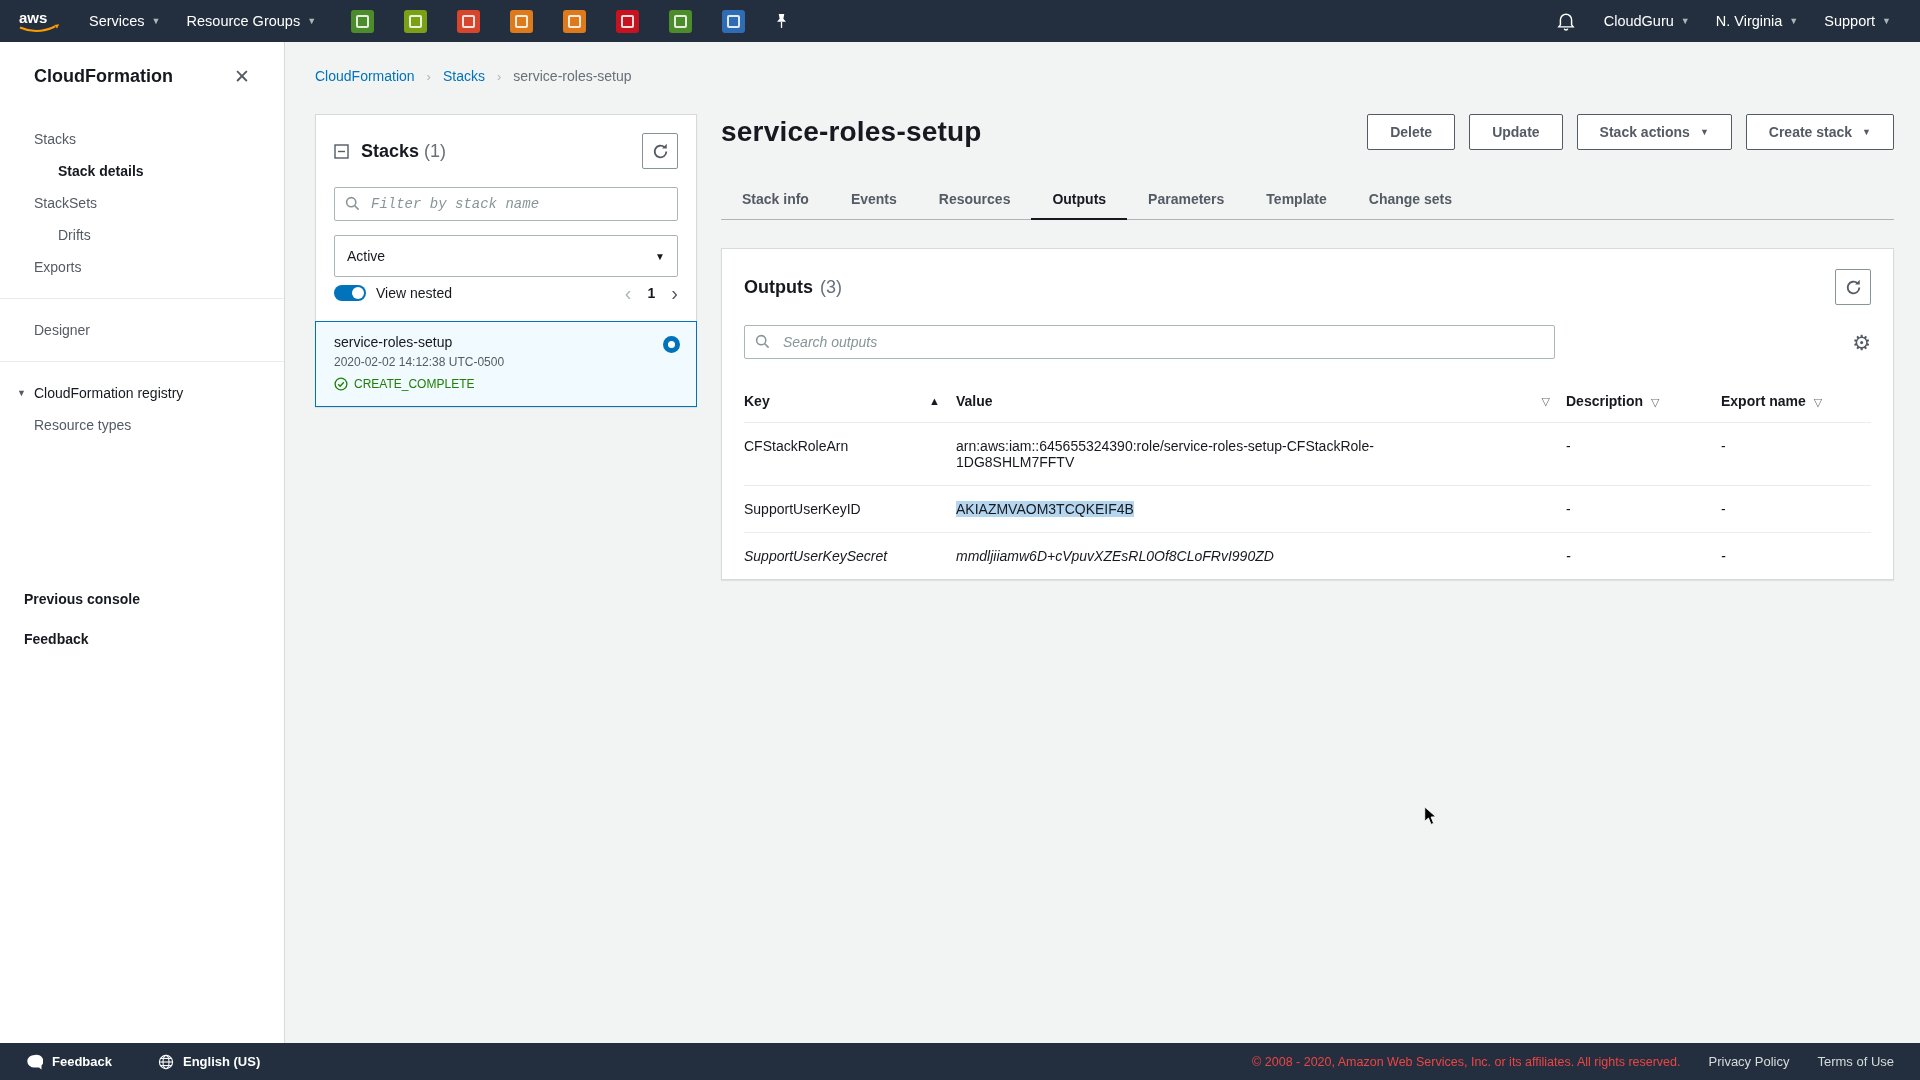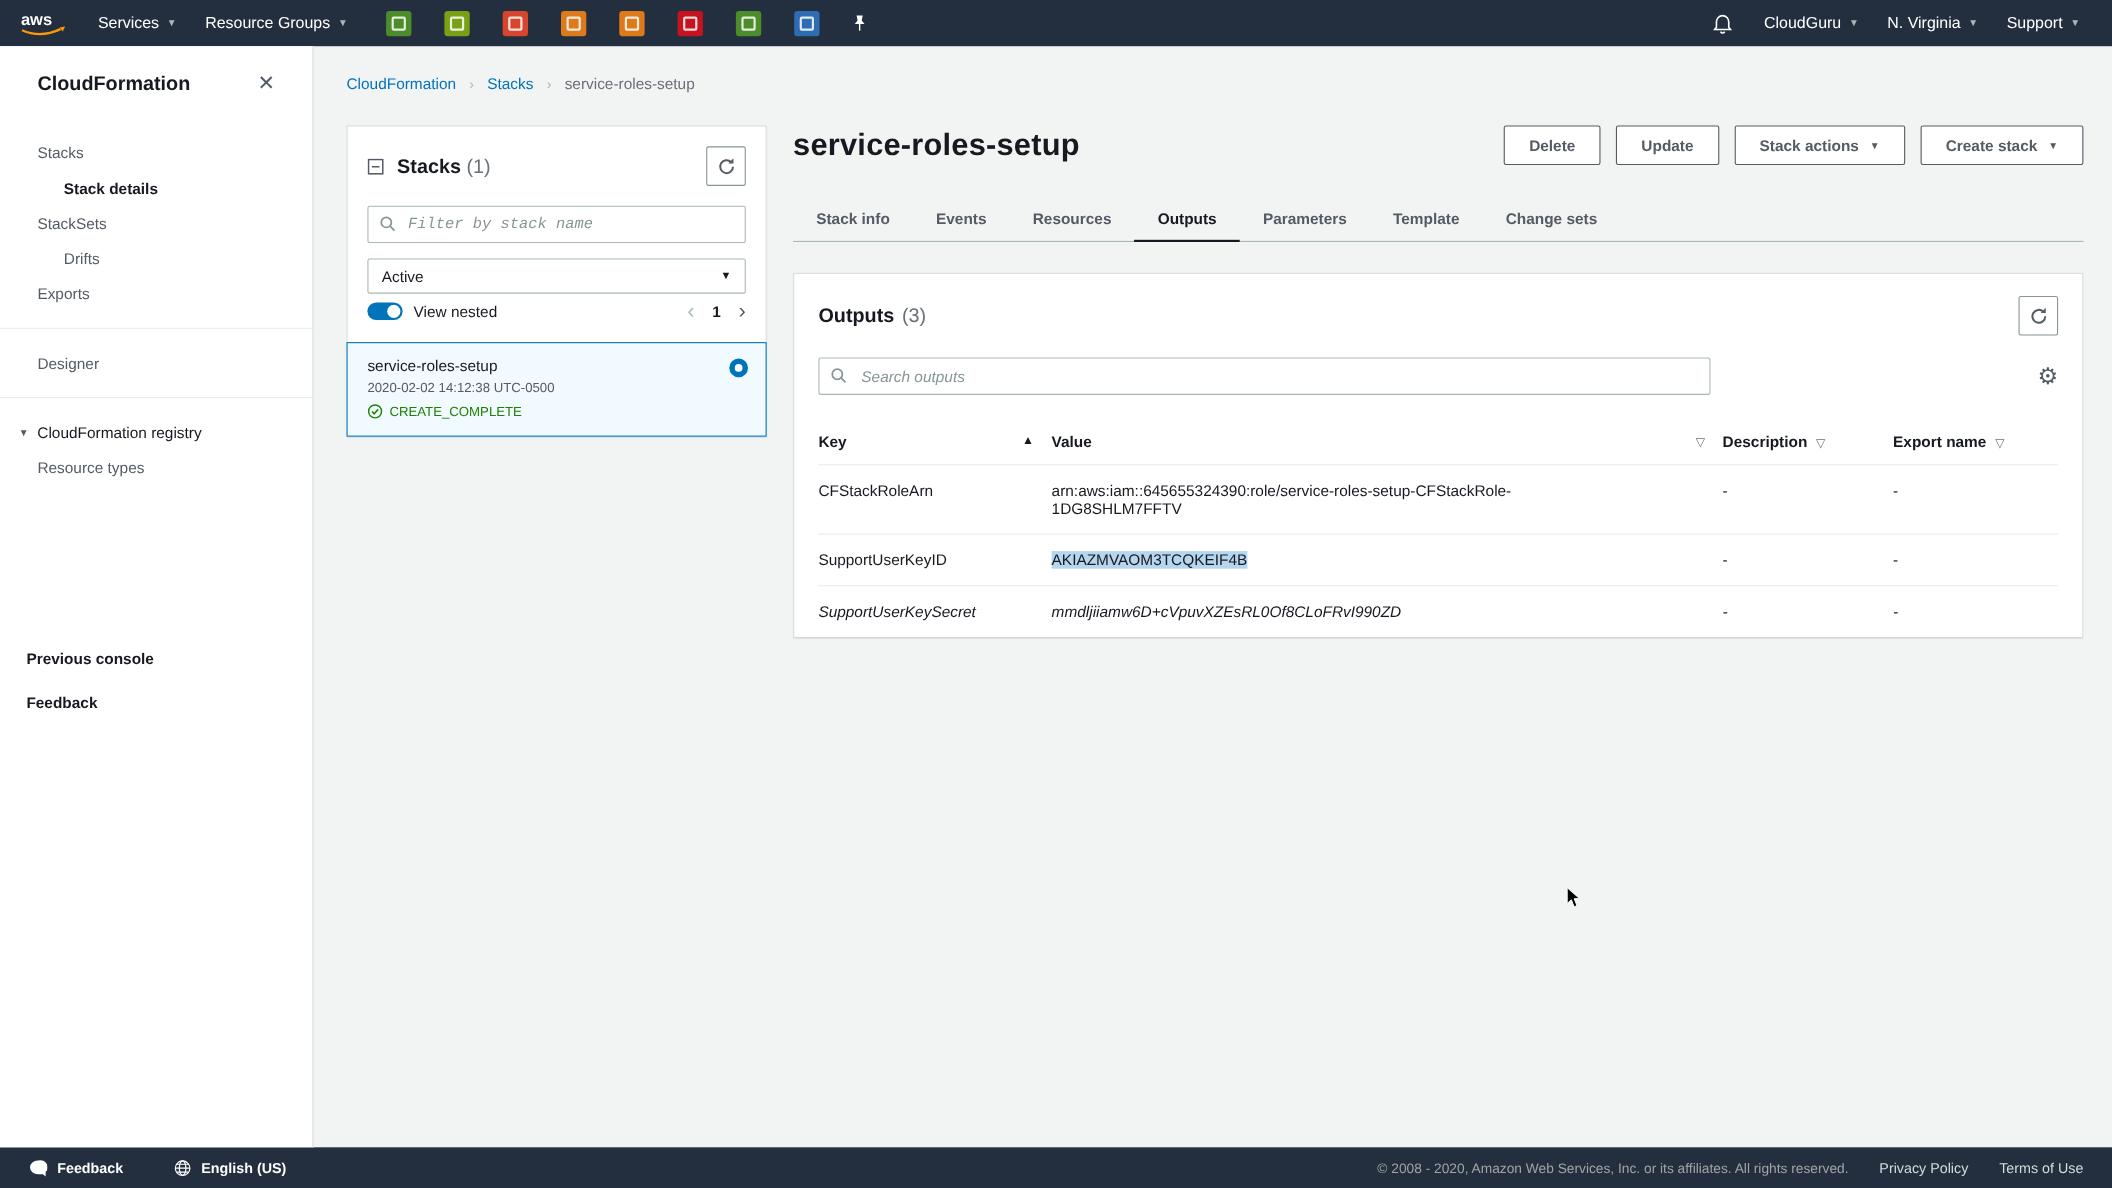--- a/index.html
+++ b/index.html
@@ -49,21 +49,21 @@
   
   .stacks-card { width: 382px; flex: none; background: #fff; border: 1px solid #d5dbdb; box-shadow: 0 1px 1px rgba(0,0,0,.08); padding: 18px; }
   .stacks-head { display: flex; align-items: center; justify-content: space-between; }
   .stacks-title { font-size: 18px; font-weight: 700; display: flex; align-items: center; gap: 12px; }
   .count { color: #687078; font-weight: 400; }
   .icon-btn { width: 36px; height: 36px; border: 1px solid #879596; border-radius: 2px; background: #fff; display: flex; align-items: center; justify-content: center; cursor: pointer; }
   .input-wrap { margin-top: 18px; position: relative; }
   .input-wrap input { width: 100%; height: 34px; border: 1px solid #aab7b8; border-radius: 2px; padding: 0 10px 0 36px; font-size: 14px; font-family: Liberation Mono, monospace; color: #16191f; }
   input::placeholder { font-style: italic; color: #879596; }
   .mag { position: absolute; left: 11px; top: 9px; }
-  .select { margin-top: 14px; height: 32px; border: 1px solid #aab7b8; border-radius: 2px; display: flex; align-items: center; justify-content: space-between; padding: 0 12px; cursor: pointer; background: #fff; }
+  .select { margin-top: 14px; height: 42px; border: 1px solid #aab7b8; border-radius: 2px; display: flex; align-items: center; justify-content: space-between; padding: 0 12px; cursor: pointer; background: #fff; }
   .select-caret { font-size: 10px; color: #16191f; }
   .toggle-row { margin-top: 6px; display: flex; align-items: center; }
   .toggle { width: 32px; height: 16px; border-radius: 8px; background: #0073bb; position: relative; cursor: pointer; flex: none; }
   .toggle::after { content: ""; position: absolute; right: 2px; top: 2px; width: 12px; height: 12px; border-radius: 50%; background: #fff; }
   .toggle-label { margin-left: 10px; }
   .pager { margin-left: auto; display: flex; align-items: center; gap: 16px; }
   .pg-prev { color: #aab7b8; font-size: 20px; cursor: default; line-height: 1; }
   .pg-next { color: #545b64; font-size: 20px; cursor: pointer; line-height: 1; }
   .pg-num { font-weight: 700; }
   .stack-item { margin: 18px -19px -19px; border: 1px solid #0073bb; background: #f1faff; padding: 12px 18px 15px; position: relative; cursor: pointer; }
@@ -102,21 +102,21 @@
   .th-flex { display: flex; align-items: center; justify-content: space-between; }
   .sort-asc { font-size: 11px; color: #16191f; }
   .filter-tri { font-size: 11px; color: #687078; margin-left: 8px; }
   .val-wrap { display: inline-block; max-width: 520px; overflow-wrap: break-word; }
   .hl { background: #b5d6ee; }
 
   
   .footer { height: 37px; background: #232f3e; display: flex; align-items: center; padding: 0 26px; color: #d5dbdb; font-size: 13px; }
   .f-item { display: flex; align-items: center; gap: 9px; font-weight: 700; color: #fff; cursor: pointer; margin-right: 46px; }
   .f-right { margin-left: auto; display: flex; align-items: center; gap: 28px; }
-  .copyright { color: #a3a3a3; font-size: 12.5px; }
+  .copyright { color: #ef4444; font-size: 12.5px; }
   .f-link { color: #d5dbdb; cursor: pointer; }
 
   .mouse-cursor { position: absolute; left: 1192px; top: 790px; z-index: 50; pointer-events: none; }
 </style>
 </head>
 <body>
 
 <header class="topnav">
   <div class="logo">
     <svg width="46" height="28" viewBox="0 0 46 28">

